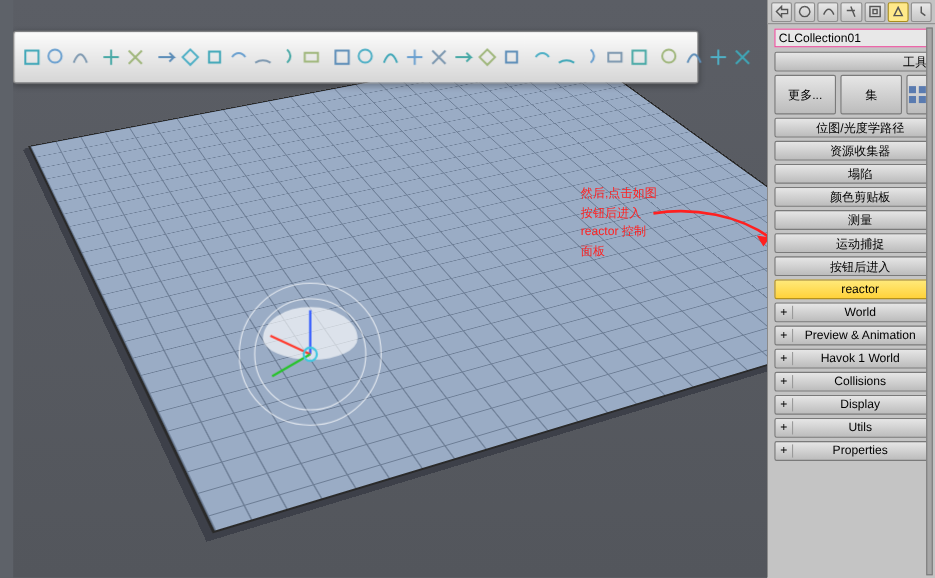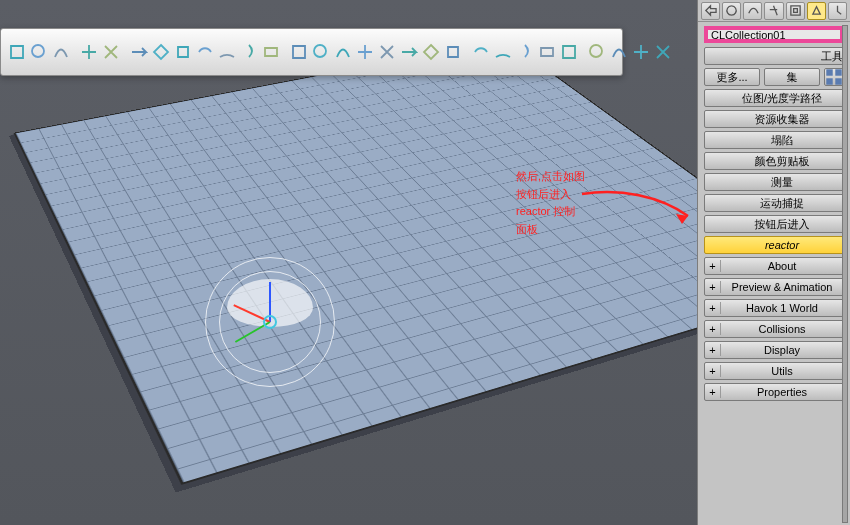--- a/index.html
+++ b/index.html
@@ -1,19 +1,19 @@
 <!DOCTYPE html>
 <html><head>
 <meta charset="utf-8">
 <style>
 * { margin: 0; padding: 0; box-sizing: border-box; font-family: "SimSun", "宋体", sans-serif; font-size: 11px; }
 body { width: 850px; height: 525px; background: #5e6269; overflow: hidden; position: relative; }
 
 .viewport {
-  position: absolute; left: 0; top: 0; width: 775px; height: 525px;
+  position: absolute; left: 12px; top: 0; width: 775px; height: 525px;
   background: linear-gradient(180deg, #5b5e65 0%, #53565c 100%);
   overflow: hidden;
 }
 
 
 .toolbar-wrap {
   position: absolute; left: 0; top: 28px; width: 623px; height: 48px;
   background: linear-gradient(180deg, #fcfcfc, #d6d6d6);
   border: 1px solid #8a8a8a; border-radius: 3px; box-shadow: 0 2px 6px rgba(0,0,0,.3);
   display: flex; align-items: center; padding: 4px 6px; gap: 2px;
@@ -61,41 +61,41 @@
   position:absolute; right:0; top:0; width:153px; height:525px;
   background:#c4c4c4; border-left:1px solid #7c7c7c;
 }
 .tabstrip { height:22px; background:#c4c4c4; border-bottom:1px solid #8e8e8e; display:flex; align-items:center; padding:2px 3px; gap:2px; }
 .tab { width:20px; height:18px; border:1px solid #8e8e8e; background:linear-gradient(#e8e8e8,#c6c6c6); display:flex; align-items:center; justify-content:center; border-radius:2px; }
 .tab.active { background:#ffe98a; border-color:#a98e1f; }
 .tab svg { width:13px; height:13px; }
 
 .namefield { margin:4px 6px 2px; }
 .namefield input {
-  width:100%; height:17px; background:#e8e8e8; border:4px solid #ec4899; padding:0 3px; font-size:11px;
+  width:100%; height:17px; background:#e8e8e8; border:1px solid #ec4899; padding:0 3px; font-size:11px;
 }
 
 .rollout-bar {
   margin:4px 6px 2px; height:18px; background:linear-gradient(#e6e6e6,#bcbcbc);
   border:1px solid #7a7a7a; border-radius:2px; display:flex; align-items:center; justify-content:center;
 }
 .rollout-bar.header { font-weight:normal;justify-content:flex-end; }
 
 .btnrow { margin:3px 6px; display:flex; gap:4px; }
 .smbtn {
-  flex:1; height:18px; background:linear-gradient(#e6e6e6,#bcbcbc); border:1px solid #7a7a7a; border-radius:2px;
+  flex:1; height:36px; background:linear-gradient(#e6e6e6,#bcbcbc); border:1px solid #7a7a7a; border-radius:2px;
   display:flex; align-items:center; justify-content:center;
 }
 .iconbtn { width:20px; flex:0 0 20px; }
 
 .utilbtn {
   margin:3px 6px 0; height:18px; background:linear-gradient(#e6e6e6,#bcbcbc);
   border:1px solid #7a7a7a; border-radius:2px; display:flex; align-items:center; justify-content:center;padding-left:16px;
 }
-.utilbtn.highlight { background:linear-gradient(#ffe97a,#ffd23a); border-color:#b6921b;font-style:italic; }
+.utilbtn.highlight { background:linear-gradient(#ffe97a,#ffd23a); border-color:#b6921b; }
 
 .exproll {
   margin:3px 6px 0; height:18px; background:linear-gradient(#e6e6e6,#bcbcbc);
   border:1px solid #7a7a7a; border-radius:2px; display:flex; align-items:center; position:relative;
 }
 .exproll .plus { width:16px; text-align:center; border-right:1px solid #9a9a9a; }
 .exproll .lbl { flex:1; text-align:center; }
 
 .scrolltrack { position:absolute; right:2px; top:25px; bottom:2px; width:6px; background:#a6a6a6; border:1px solid #7a7a7a; }
 </style>
@@ -347,21 +347,21 @@
       <div class="utilbtn">塌陷</div>
       <div class="utilbtn">颜色剪贴板</div>
       <div class="utilbtn">测量</div>
       <div class="utilbtn">运动捕捉</div>
       <div class="utilbtn">按钮后进入</div>
       <div class="utilbtn highlight">reactor</div>
     </div>
   <div id="rollouts">
       <div class="exproll">
         <div class="plus">+</div>
-        <div class="lbl">About</div>
+        <div class="lbl">World</div>
       </div>
       <div class="exproll">
         <div class="plus">+</div>
         <div class="lbl">Preview &amp; Animation</div>
       </div>
       <div class="exproll">
         <div class="plus">+</div>
         <div class="lbl">Havok 1 World</div>
       </div>
       <div class="exproll">

